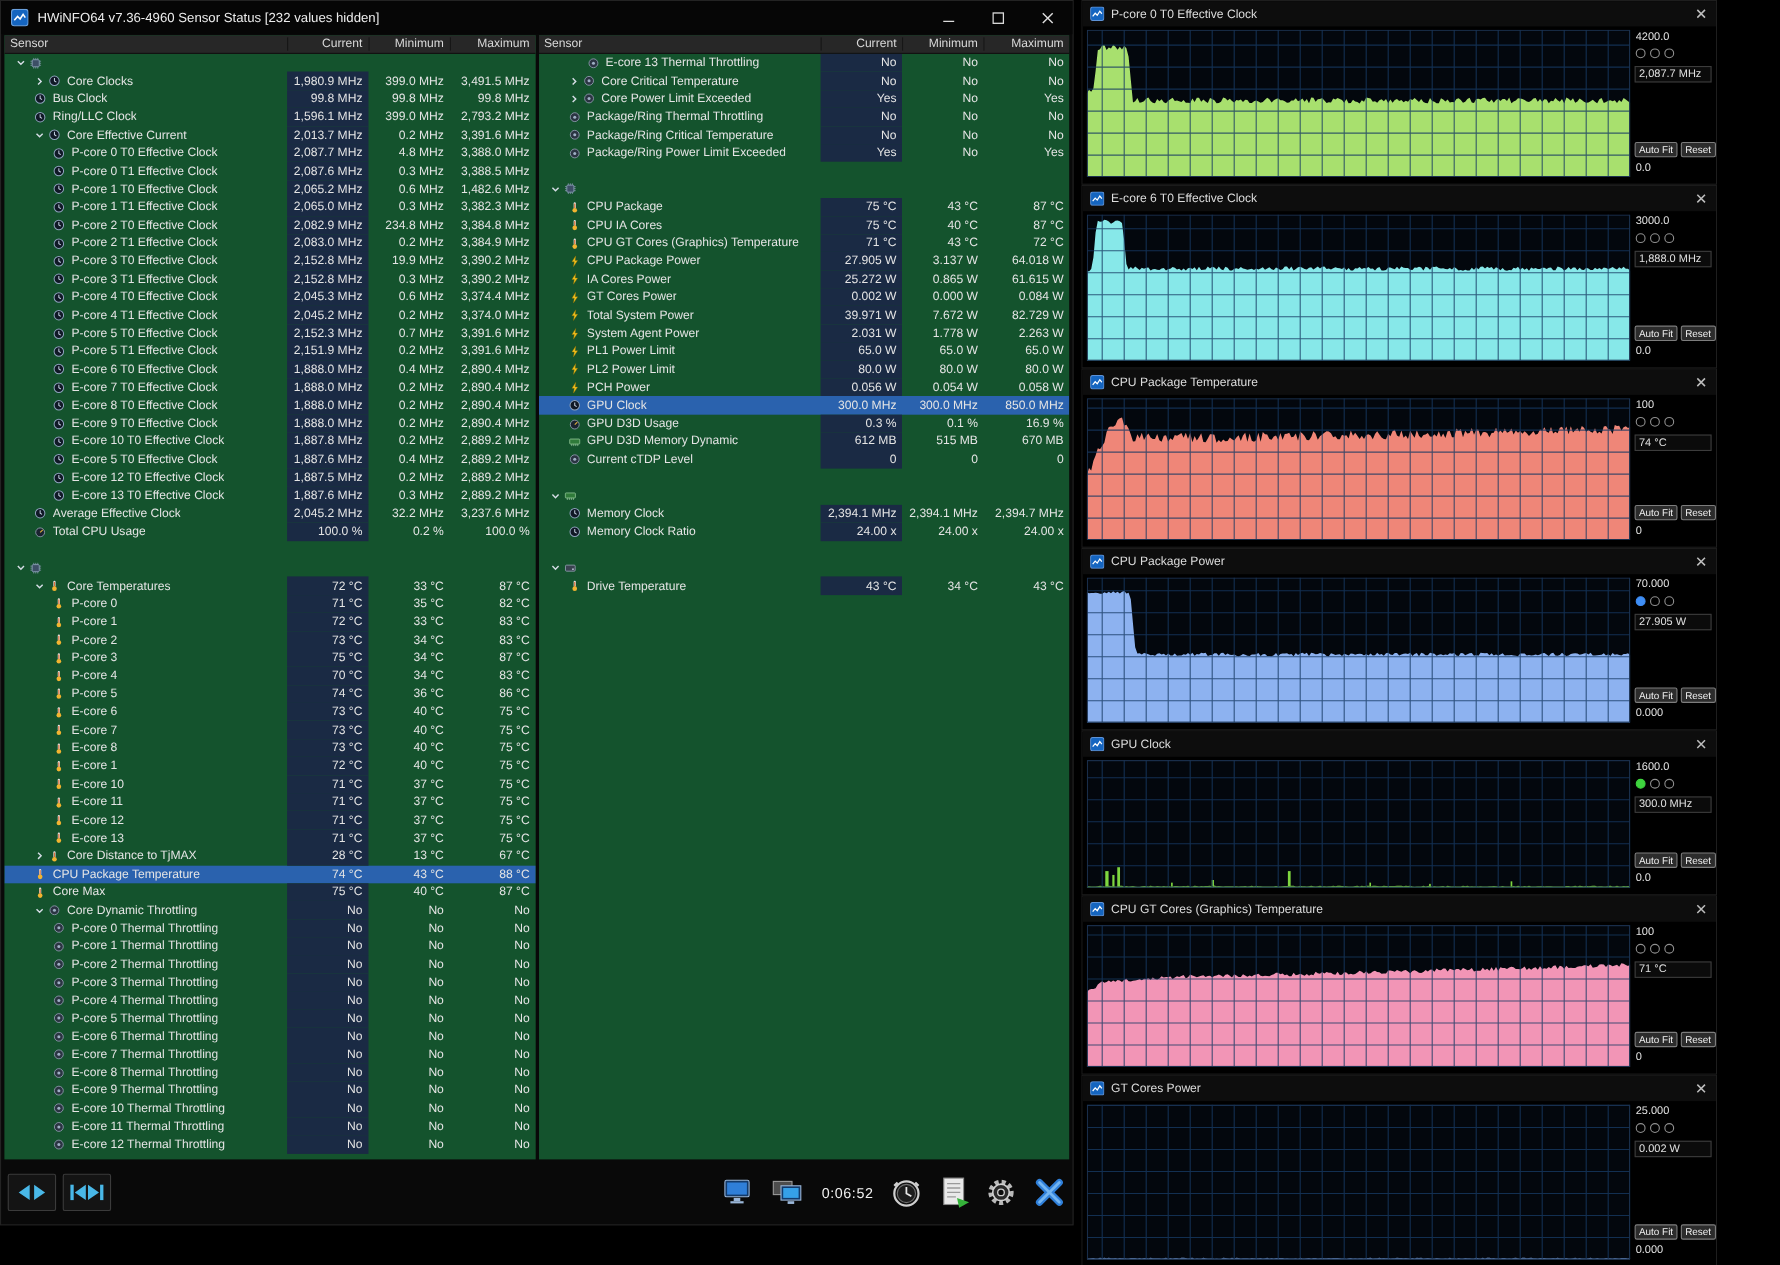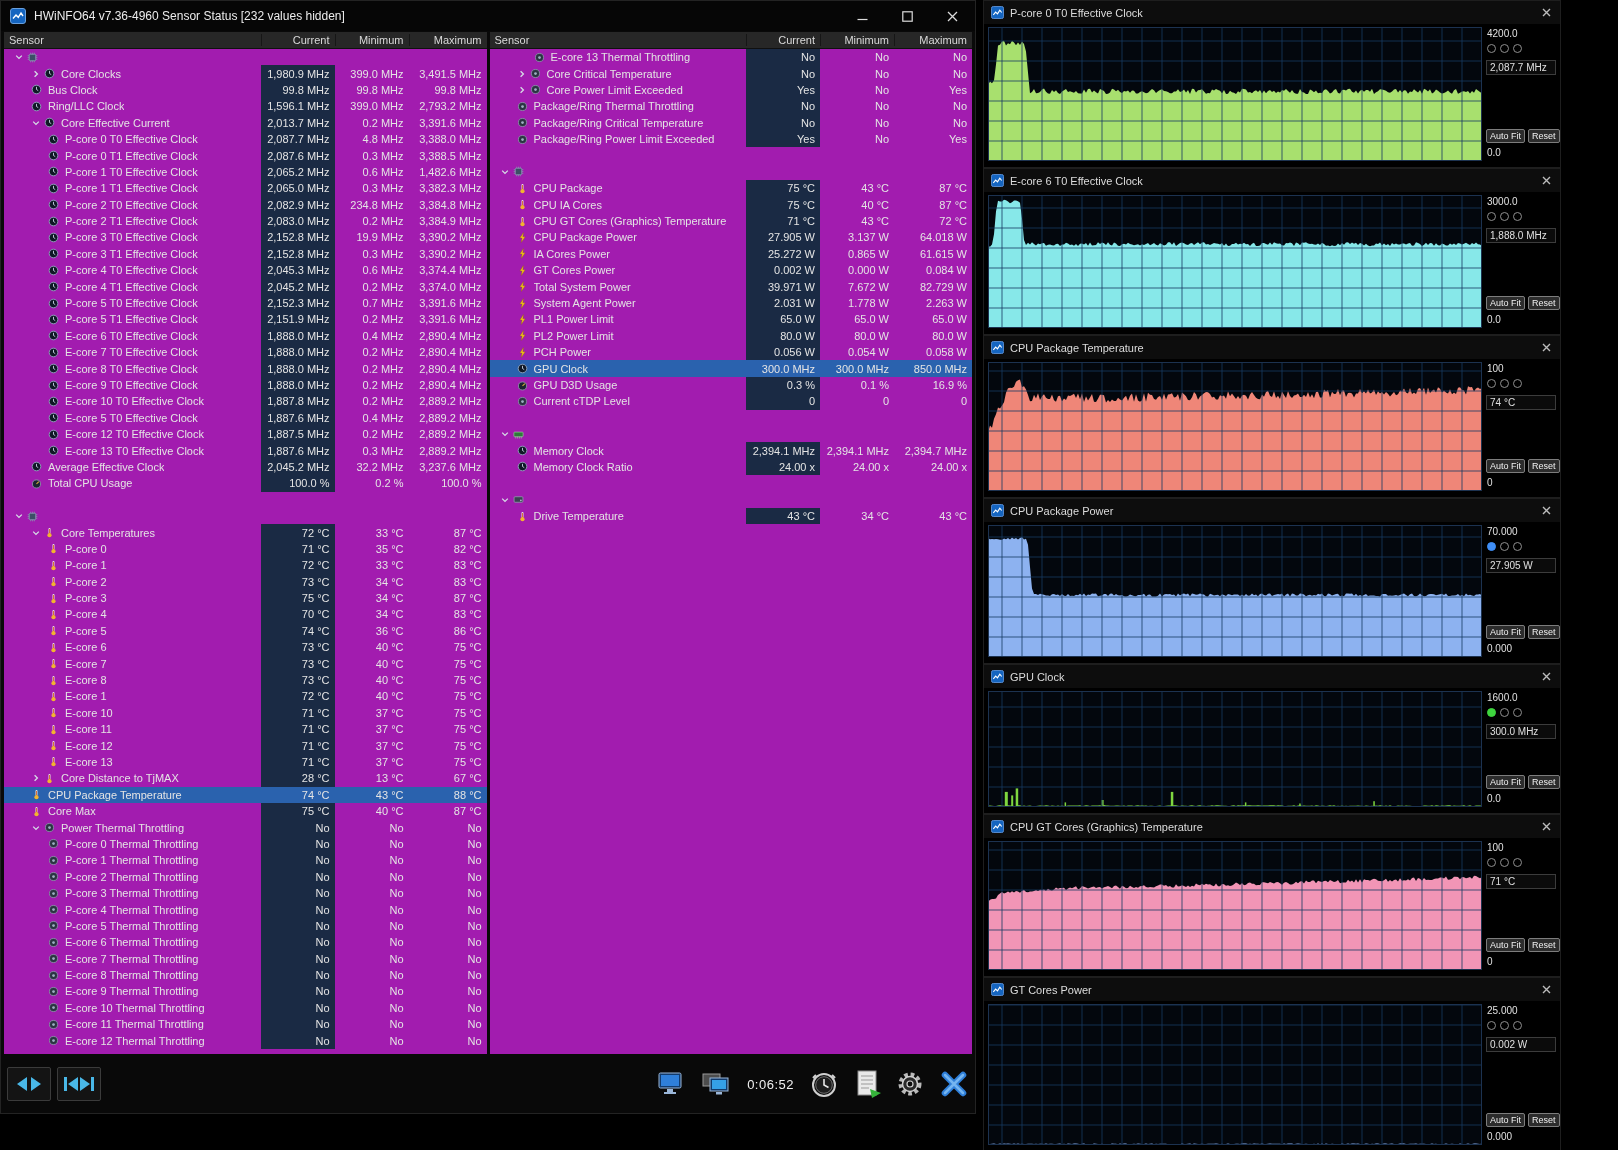--- a/index.html
+++ b/index.html
@@ -9,21 +9,21 @@
   
   .main-window { position:absolute; left:0; top:0; width:976px; height:1114px;
                  background:#090909; border:1px solid #232323; }
   .titlebar { height:30px; display:flex; align-items:center; padding-left:9px; background:#060606; }
   .app-icon { display:flex; }
   .title-text { color:#ececec; font-size:12px; margin-left:8px; flex:1; white-space:nowrap; }
   .win-controls { display:flex; height:30px; }
   .win-btn { width:45px; height:30px; display:flex; align-items:center; justify-content:center; }
 
   .tables { position:absolute; top:31px; left:3px; right:3px; height:1022px; display:flex; gap:3px; }
-  .sensor-table { flex:1; background:#a21caf; overflow:hidden; }
+  .sensor-table { flex:1; background:#14532d; overflow:hidden; }
 
   .thead { display:flex; height:17px; background:#272727; color:#d9d9d9; font-size:11px;
            align-items:center; border-bottom:1px solid #101010; }
   .h-sensor { flex:1; padding-left:5px; }
   .h-val { width:74px; text-align:right; padding-right:5px; border-left:1px solid #161616; }
   .h-val.max { width:78px; }
 
   .row { display:flex; height:16.4px; align-items:center; font-size:11px; color:#e4e4e4; }
   .cell-sensor { flex:1; display:flex; align-items:center; height:100%; overflow:hidden; white-space:nowrap; }
   .expander { width:13px; display:flex; align-items:center; flex:0 0 13px; }
@@ -808,21 +808,21 @@
               <svg width="10" height="10" viewBox="0 0 10 10">
                 <path d="M2.2 3.6L5 6.4 7.8 3.6" fill="none" stroke="#d6dde6" stroke-width="1.3"></path>
               </svg>
             </span>
             <span class="icon">
               <svg viewBox="0 0 12 12" width="11" height="11">
                 <circle cx="6" cy="6" r="4.4" fill="#2b3442" stroke="#8c99ab" stroke-width="0.9"></circle>
                 <circle cx="6" cy="6" r="1.5" fill="#9fb0c4"></circle>
               </svg>
             </span>
-            <span class="label">Power Thermal Throttling</span>
+            <span class="label">Core Dynamic Throttling</span>
           </div>
           <div class="cell-val cur">No</div>
           <div class="cell-val">No</div>
           <div class="cell-val max">No</div>
         </div>
         <div class="row item">
           <div class="cell-sensor" style="padding-left:44px">
             <span class="icon">
               <svg viewBox="0 0 12 12" width="11" height="11">
                 <circle cx="6" cy="6" r="4.4" fill="#2b3442" stroke="#8c99ab" stroke-width="0.9"></circle>
@@ -1294,20 +1294,34 @@
               <svg viewBox="0 0 12 12" width="11" height="11">
                 <circle cx="6" cy="6.5" r="4.4" fill="#1a2330" stroke="#8c99ab" stroke-width="0.9"></circle>
                 <path d="M6 6.5L8.6 4" stroke="#e0b23a" stroke-width="1.1"></path>
               </svg>
             </span>
             <span class="label">GPU D3D Usage</span>
           </div>
           <div class="cell-val cur">0.3 %</div>
           <div class="cell-val">0.1 %</div>
           <div class="cell-val max">16.9 %</div>
+        </div>
+        <div class="row item">
+          <div class="cell-sensor" style="padding-left:27px">
+            <span class="icon">
+              <svg viewBox="0 0 12 12" width="11" height="11">
+                <rect x="1" y="3.4" width="10" height="5" rx="0.8" fill="#2f7a3a" stroke="#9fd3a4" stroke-width="0.7"></rect>
+                <path d="M3 8.4v2M5 8.4v2M7 8.4v2M9 8.4v2" stroke="#9fd3a4" stroke-width="0.7"></path>
+              </svg>
+            </span>
+            <span class="label">GPU D3D Memory Dynamic</span>
+          </div>
+          <div class="cell-val cur">612 MB</div>
+          <div class="cell-val">515 MB</div>
+          <div class="cell-val max">670 MB</div>
         </div>
         <div class="row item">
           <div class="cell-sensor" style="padding-left:27px">
             <span class="icon">
               <svg viewBox="0 0 12 12" width="11" height="11">
                 <circle cx="6" cy="6" r="4.4" fill="#2b3442" stroke="#8c99ab" stroke-width="0.9"></circle>
                 <circle cx="6" cy="6" r="1.5" fill="#9fb0c4"></circle>
               </svg>
             </span>
             <span class="label">Current cTDP Level</span>

